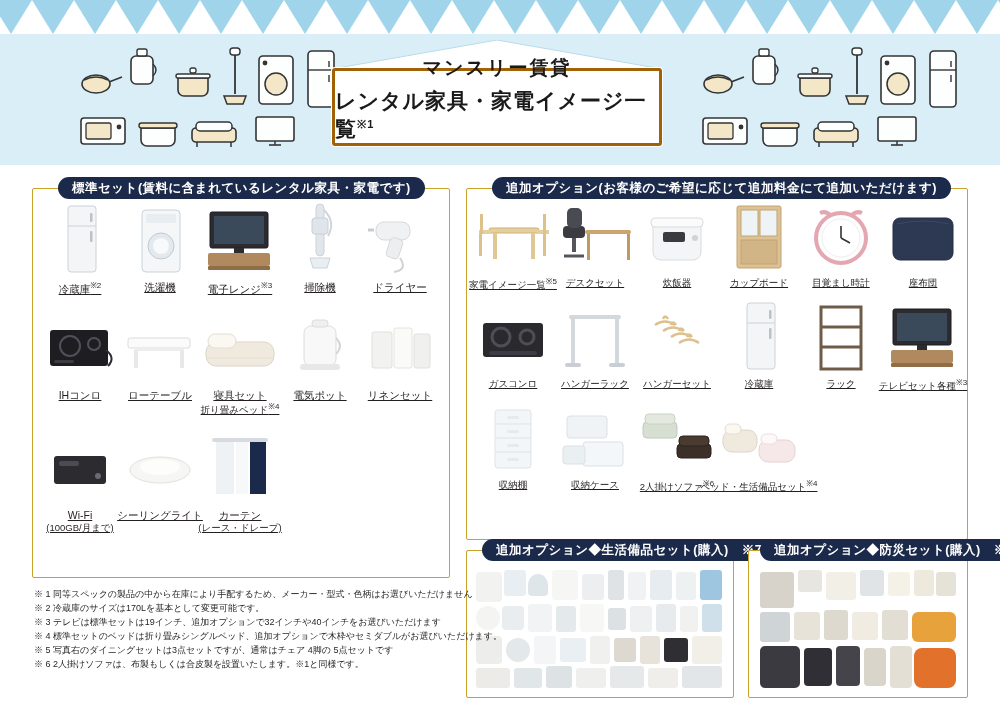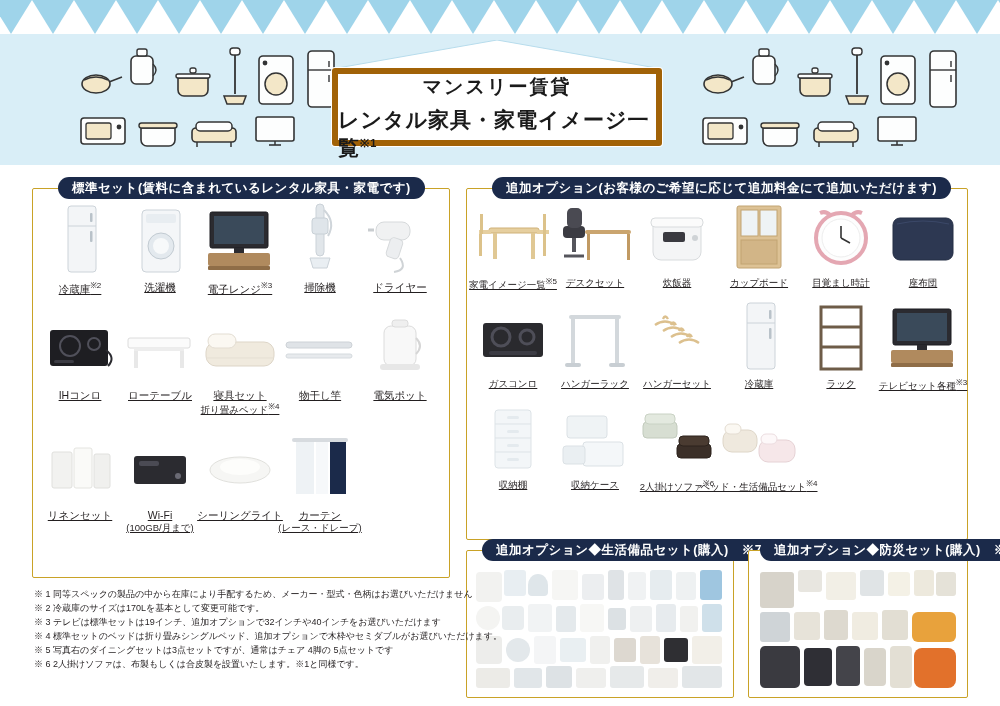--- a/index.html
+++ b/index.html
@@ -29,24 +29,24 @@
     border-right:21px solid transparent;
     border-top:34px solid #9fd4ea;
   }
   .header-icons { position:absolute; top:44px; }
   .header-icons.left { left:78px; }
   .header-icons.right { left:700px; }
   .hicon { position:absolute; opacity:.95; }
 
   .title-box {
     position:absolute; left:332px; top:68px; width:330px; height:78px;
-    background:#ffffff; border:6px solid #a16207;
+    background:#ffffff; border:3px solid #a16207;
     border-radius:3px;
     box-shadow:0 0 0 1px #ffffff;
-    display:flex; flex-direction:column; align-items:center; justify-content:flex-start;
+    display:flex; flex-direction:column; align-items:center; justify-content:flex-end;
   }
   .title-roof-line {
     position:absolute; left:332px; top:40px; width:330px; height:29px;
   }
   .title-line1 { font-size:19px; font-weight:bold; letter-spacing:2px; color:#1a1a1a; }
   .title-line2 { font-size:21px; font-weight:bold; letter-spacing:1px; margin-top:6px; color:#1a1a1a; }
   .title-line2 .note { font-size:11px; vertical-align:super; }
 
   
   .panel {
@@ -344,29 +344,20 @@
     </div>
     <div class="item">
       <div class="thumb">
         <svg width="76" height="78" viewBox="0 0 76 78">
           <rect x="4" y="34" width="68" height="24" rx="10" fill="#f0eade" stroke="#ddd5c7"></rect>
           <rect x="6" y="26" width="28" height="14" rx="7" fill="#fbf8f2" stroke="#e3ddd2"></rect>
           <path d="M4 50 h68" stroke="#e5dfd3"></path>
         </svg>
       </div>
       <div class="cap"><span>寝具セット</span><span class="sub">折り畳みベッド<span class="note">※4</span></span></div>
-    </div>
-    <div class="item">
-      <div class="thumb">
-        <svg width="76" height="78" viewBox="0 0 76 78">
-          <rect x="4" y="34" width="66" height="6" rx="3" fill="#dfe3e7" stroke="#cdd2d7"></rect>
-          <rect x="4" y="46" width="66" height="4" rx="2" fill="#e7eaed" stroke="#d5dade"></rect>
-        </svg>
-      </div>
-      <div class="cap"><span>物干し竿</span></div>
     </div>
     <div class="item">
       <div class="thumb">
         <svg width="76" height="78" viewBox="0 0 76 78">
           <rect x="22" y="18" width="32" height="40" rx="7" fill="#f8f8f8" stroke="#dcdcdc"></rect>
           <rect x="30" y="12" width="16" height="7" rx="3" fill="#efefef" stroke="#dcdcdc"></rect>
           <rect x="18" y="56" width="40" height="6" rx="3" fill="#e7e7e7"></rect>
           <path d="M54 30 q8 8 0 16" stroke="#d6d6d6" fill="none" stroke-width="2"></path>
         </svg>
       </div>

